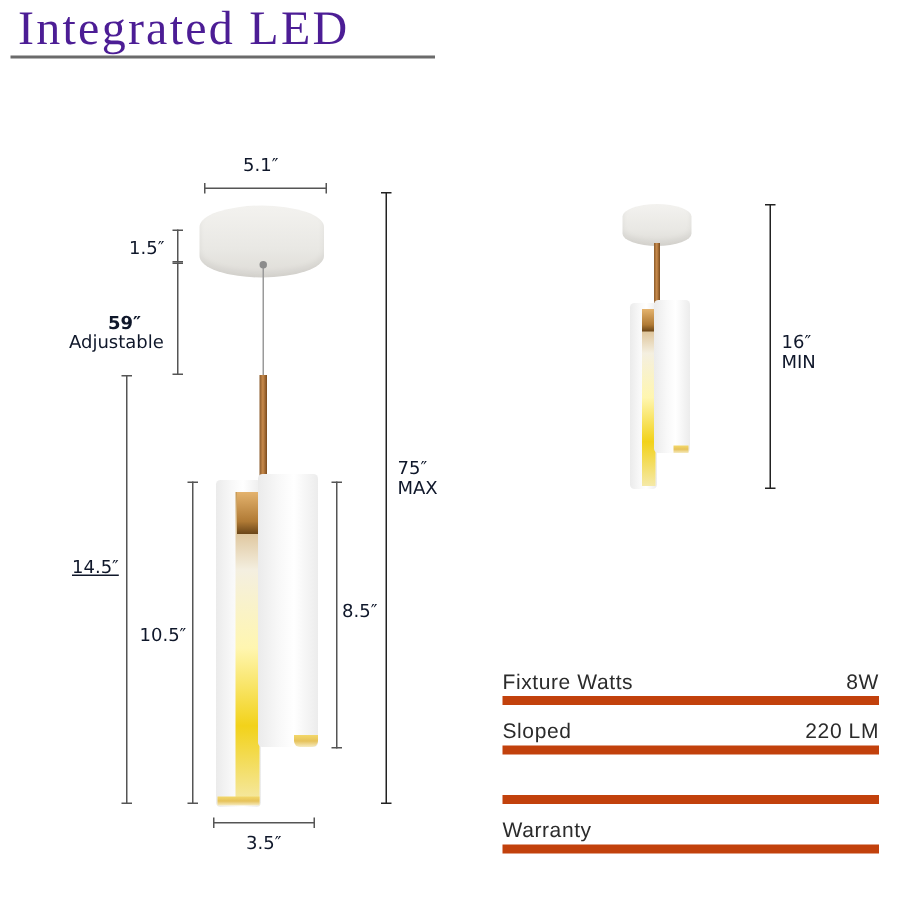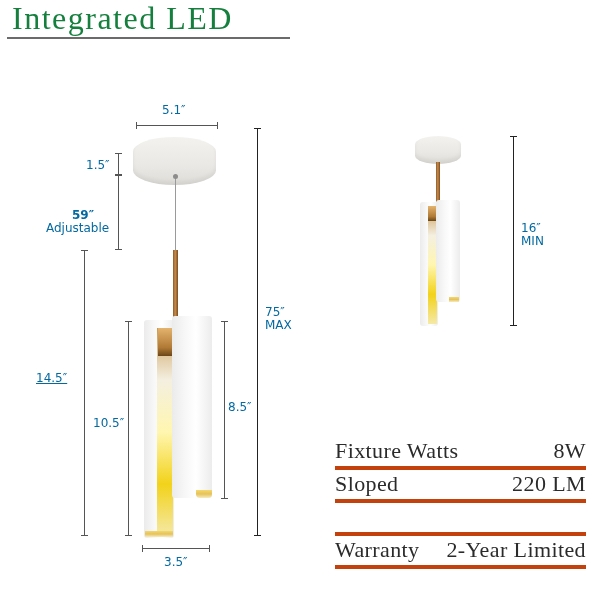--- a/index.html
+++ b/index.html
@@ -7,29 +7,29 @@
     width: 600px; height: 600px; overflow: hidden;
     background: #ffffff;
     position: relative;
     font-family: "Liberation Sans", sans-serif;
     color: #222222;
   }
   .title {
     position: absolute; left: 12px; top: 0px;
     font-family: "Liberation Serif", "DejaVu Serif", serif;
     font-size: 32px; letter-spacing: 1.5px;
-    color: #15803d;
+    color: #4c1d95;
     line-height: 36px;
   }
   .title-rule {
     position: absolute; left: 7px; top: 37px;
     width: 283px; height: 2px; background: #6b6b6b;
   }
   .dim-label {
-    position: absolute; font-size: 12px; color: #0369a1;
+    position: absolute; font-size: 12px; color: #0f172a;
     font-family: "DejaVu Sans", sans-serif; line-height: 13px;
   }
   .vline { position: absolute; width: 1px; background: #555; }
   .vline.dark { background: #222; }
   .vline::before, .vline::after {
     content: ""; position: absolute; left: -3px; width: 7px; height: 1px; background: inherit;
   }
   .vline::before { top: 0; }
   .vline::after { bottom: 0; }
   .hline { position: absolute; height: 1px; background: #555; }
@@ -65,23 +65,23 @@
   }
   .foil {
     position: absolute;
     background: linear-gradient(180deg, #f3d86a 0%, #e6c25a 50%, #f6ebc0 100%);
   }
 
   
   .spec-table { position: absolute; left: 335px; top: 440px; width: 251px; }
   .spec-row {
     display: flex; justify-content: space-between; align-items: flex-end;
-    height: 30px; border-bottom: 4px solid #c2410c; margin-bottom: 3px;
-    font-family: Liberation Serif, serif;
-    font-size: 22px; color: #2b2b2b; letter-spacing: 0.4px;
+    height: 30px; border-bottom: 6px solid #c2410c; margin-bottom: 3px;
+    font-family: Liberation Sans, sans-serif;
+    font-size: 14px; color: #2b2b2b; letter-spacing: 0.4px;
     padding-bottom: 2px; box-sizing: border-box;
   }
 </style>
 </head>
 <body>
 
 <div class="title">Integrated LED</div>
 <div class="title-rule"></div>
 
 <div>
@@ -106,21 +106,21 @@
   <div class="foil" style="left:145px; top:531px; width:28px; height:6px;"></div>
 
   <div class="dim-label" style="left:86px; top:159px;">1.5″</div>
   <div class="vline" style="left:118px; top:153px; height:22px;"></div>
 
   <div class="vline" style="left:118px; top:175px; height:75px;"></div>
   <div class="dim-label" style="left:72px; top:209px;font-weight:bold;">59″</div>
   <div class="dim-label" style="left:46px; top:222px;">Adjustable</div>
 
   <div class="vline" style="left:84px; top:250px; height:286px;"></div>
-  <div class="dim-label" style="left:36px; top:372px;text-decoration:underline;">14.5″</div>
+  <div class="dim-label" style="left:48px; top:372px;text-decoration:underline;">14.5″</div>
 
   <div class="vline" style="left:128px; top:321px; height:215px;"></div>
   <div class="dim-label" style="left:93px; top:417px;">10.5″</div>
 
   <div class="vline" style="left:224px; top:321px; height:178px;"></div>
   <div class="dim-label" style="left:228px; top:401px;">8.5″</div>
 
   <div class="hline" style="left:142px; top:548px; width:68px;"></div>
   <div class="dim-label" style="left:164px; top:556px;">3.5″</div>
 
@@ -149,15 +149,14 @@
     <span>8W</span>
   </div>
   <div class="spec-row">
     <span>Sloped</span>
     <span>220 LM</span>
   </div>
   <div class="spec-row">
   </div>
   <div class="spec-row">
     <span>Warranty</span>
-    <span>2-Year Limited</span>
   </div>
 </div>
 
 </body></html>

